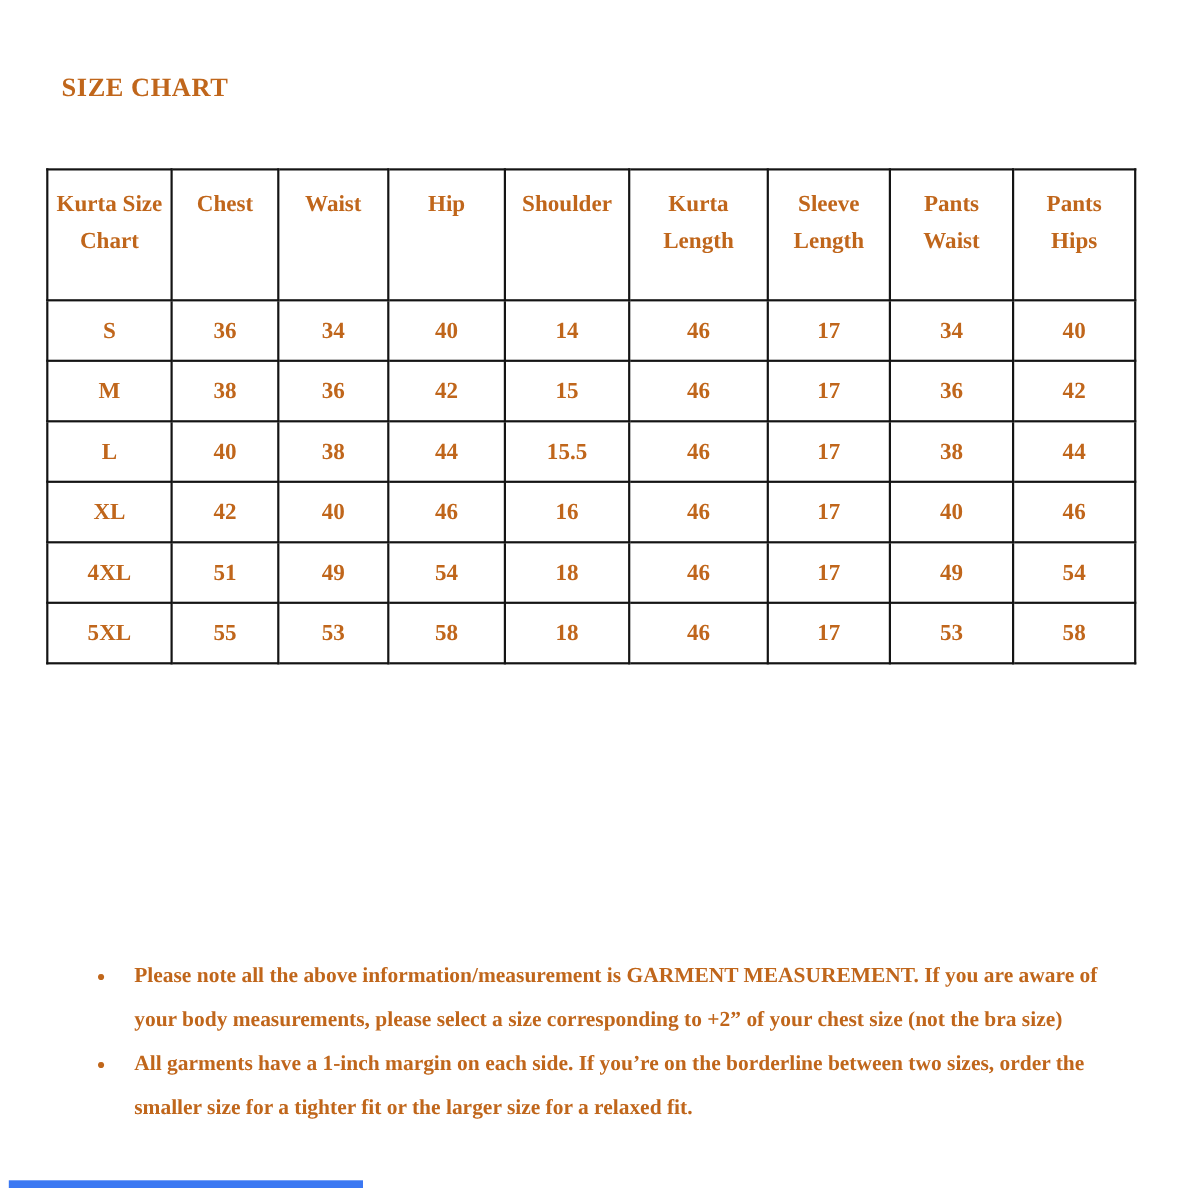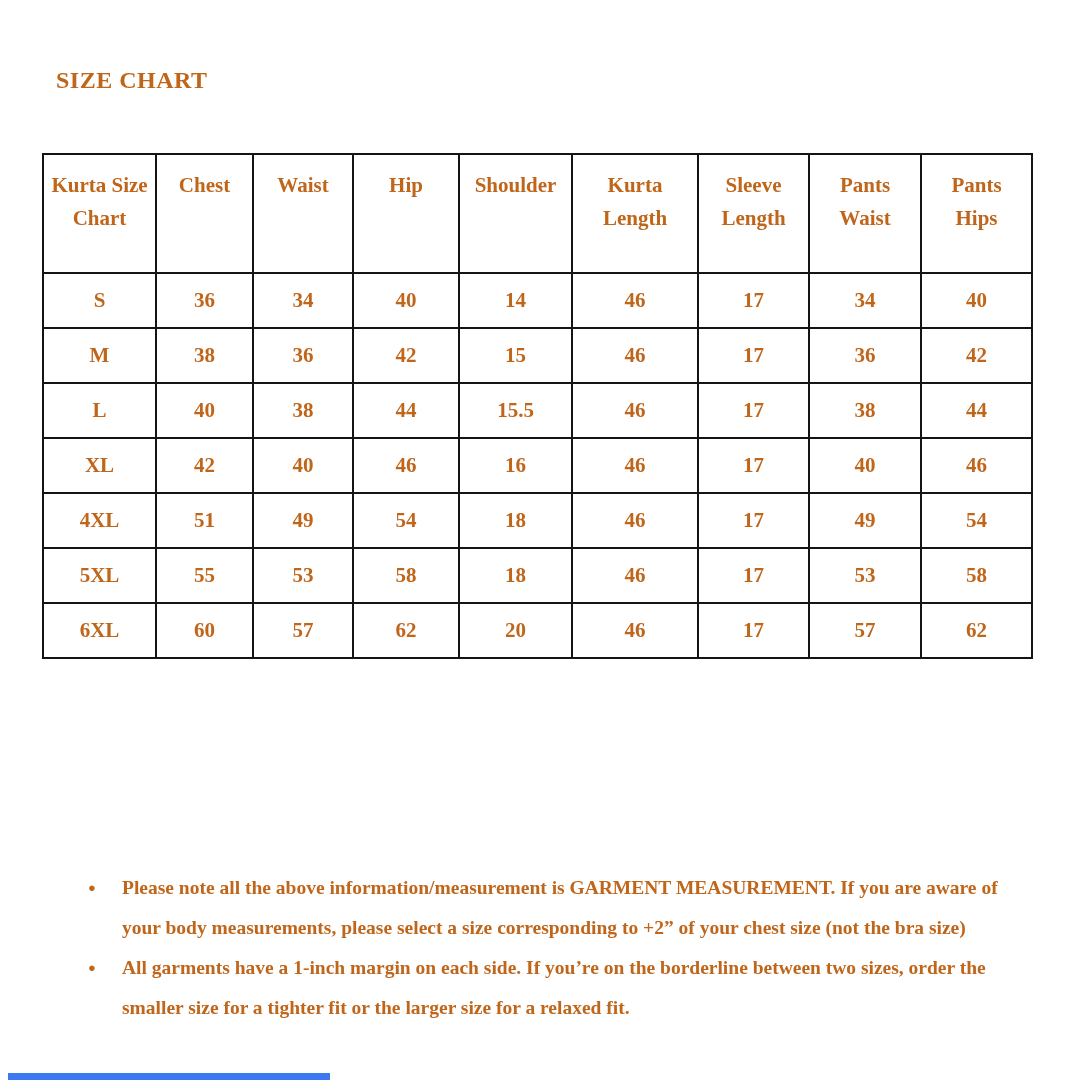--- a/index.html
+++ b/index.html
@@ -179,31 +179,20 @@
         <td>5XL</td>
         <td>55</td>
         <td>53</td>
         <td>58</td>
         <td>18</td>
         <td>46</td>
         <td>17</td>
         <td>53</td>
         <td>58</td>
       </tr>
-      <tr>
-        <td>6XL</td>
-        <td>60</td>
-        <td>57</td>
-        <td>62</td>
-        <td>20</td>
-        <td>46</td>
-        <td>17</td>
-        <td>57</td>
-        <td>62</td>
-      </tr>
     </tbody>
 </table>
 
 <ul class="notes">
     <li class="note-item">
       <span class="note-bullet">●</span>
       <span class="note-text">Please note all the above information/measurement is GARMENT MEASUREMENT. If you are aware of your body measurements, please select a size corresponding to +2” of your chest size (not the bra size)</span>
     </li>
     <li class="note-item">
       <span class="note-bullet">●</span>

